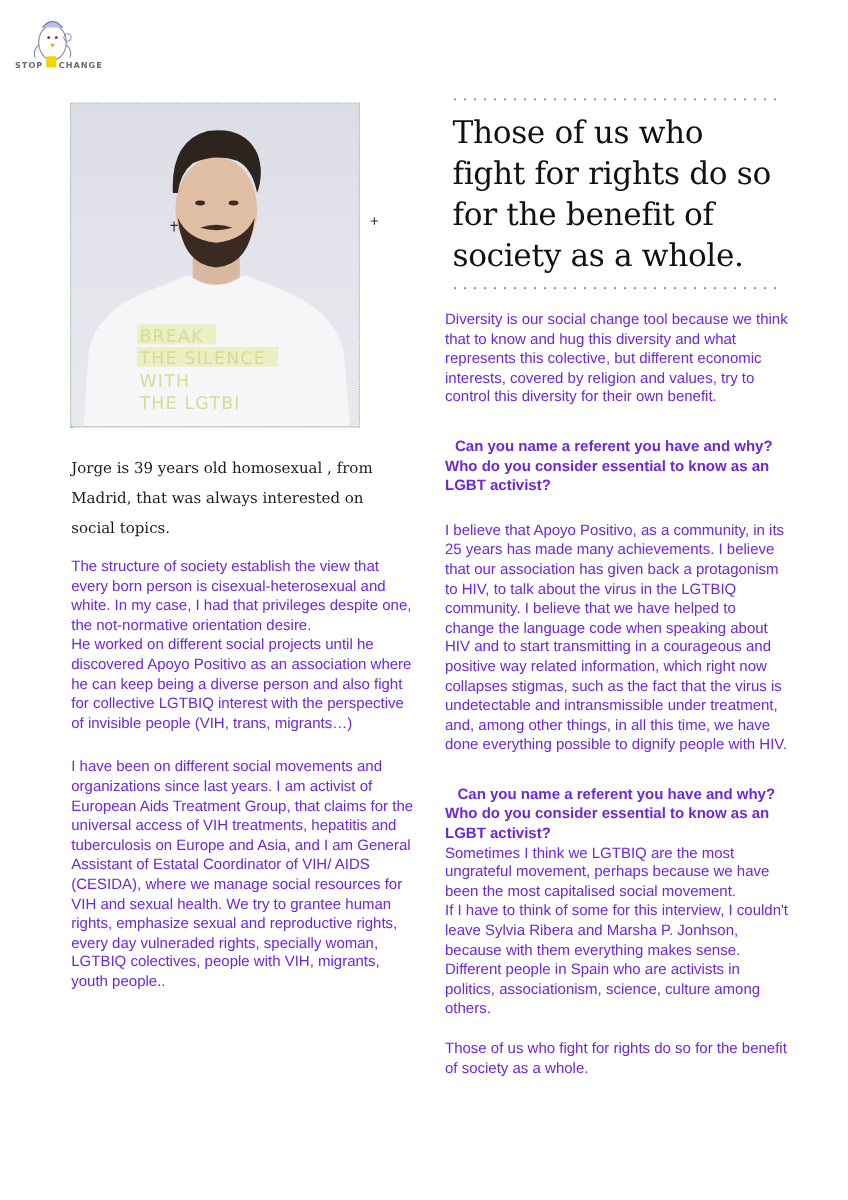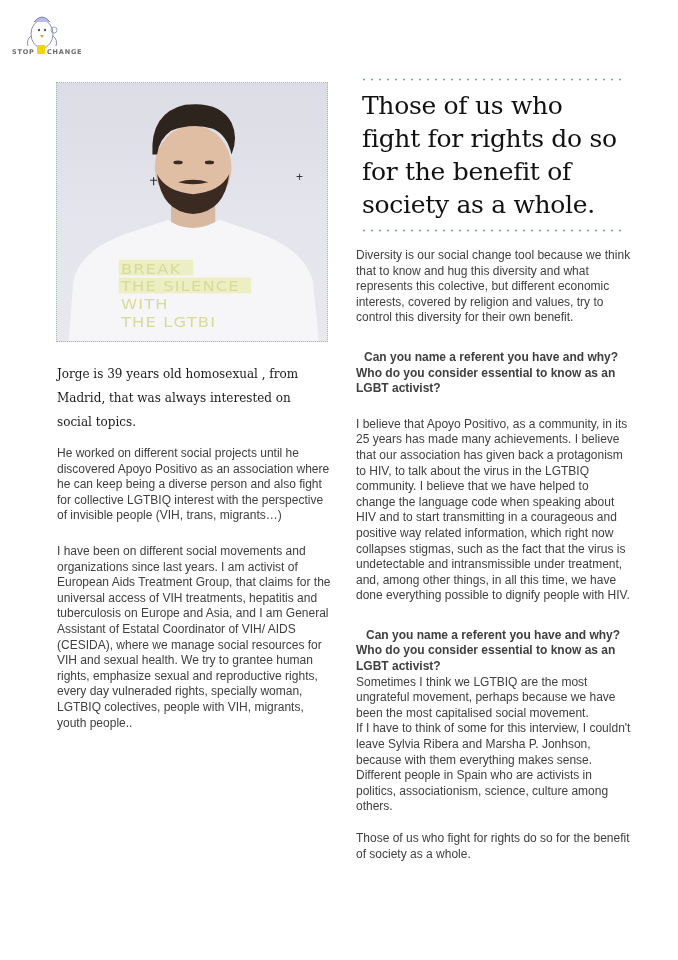--- a/index.html
+++ b/index.html
@@ -4,33 +4,33 @@
   <style>
     html, body { margin: 0; padding: 0; }
     body {
       width: 678px; height: 960px; background: #ffffff; position: relative; overflow: hidden;
       font-family: "Liberation Sans", sans-serif; color: #1a1a1a;
     }
     .logo { position: absolute; left: 10px; top: 10px; width: 80px; height: 54px; font-weight: bold; }
     .logo svg { width: 80px; height: 54px; display: block; }
 
     .photo-frame {
-      position: absolute; left: 56px; top: 82px; width: 272px; height: 260px;
+      position: absolute; left: 56px; top: 82px; width: 232px; height: 260px;
       border: 1px dotted #9cc4a8; box-sizing: border-box; overflow: hidden;
       background: linear-gradient(180deg, #dcdce6 0%, #e4e4ec 50%, #e8e8ee 100%);
     }
     .photo-frame svg { width: 100%; height: 100%; display: block; }
     .plus-mark { position: absolute; left: 296px; top: 170px; font-size: 12px; color: #333; }
 
     .caption {
       position: absolute; left: 57px; top: 362px; width: 270px;
       font-family: "DejaVu Serif", serif; font-size: 12px; line-height: 24px; color: #1a1a1a;
     }
 
-    .body-text { font-size: 12px; line-height: 15.6px; color: #404040; }
+    .body-text { font-size: 12px; line-height: 15.6px; color: #6d28d9; }
     .col-left { position: absolute; left: 57px; top: 446px; width: 275px; }
     .col-right { position: absolute; left: 356px; top: 248px; width: 275px; }
 
     .question { font-weight: bold; margin: 0; }
     .question .indent { display: inline-block; width: 8px; }
     p { margin: 0; }
 
     .pullquote-wrap { position: absolute; left: 360px; top: 78px; width: 262px; }
     .dots { height: 3px; width: 262px;
       background-image: radial-gradient(circle, #6aa89a 0.9px, transparent 1.2px);
@@ -93,20 +93,21 @@
 
 <div class="caption">Jorge is 39 years old homosexual , from Madrid, that was always interested on social topics.</div>
 
 <div class="pullquote-wrap">
   <div class="dots"></div>
   <div class="pullquote">Those of us who fight for rights do so for the benefit of society as a whole.</div>
   <div class="dots"></div>
 </div>
 
 <div class="col-left body-text">
+  <p>The structure of society establish the view that every born person is cisexual-heterosexual and white. In my case, I had that privileges despite one, the not-normative orientation desire.</p>
   <p>He worked on different social projects until he discovered Apoyo Positivo as an association where he can keep being a diverse person and also fight for collective LGTBIQ interest with the perspective of invisible people (VIH, trans, migrants…)</p>
   <p style="margin-top:20px">I have been on different social movements and organizations since last years. I am activist of European Aids Treatment Group, that claims for the universal access of VIH treatments, hepatitis and tuberculosis on Europe and Asia, and I am General Assistant of Estatal Coordinator of VIH/ AIDS (CESIDA), where we manage social resources for VIH and sexual health. We try to grantee human rights, emphasize sexual and reproductive rights, every day vulneraded rights, specially woman, LGTBIQ colectives, people with VIH, migrants, youth people..</p>
 </div>
 
 <div class="col-right body-text">
   <p>Diversity is our social change tool because we think that to know and hug this diversity and what represents this colective, but different economic interests, covered by religion and values, try to control this diversity for their own benefit.</p>
   <p class="question" style="margin-top:24px"><span class="indent"></span><span>Can you name a referent you have and why? Who do you consider essential to know as an LGBT activist?</span></p>
   <p style="margin-top:20px">I believe that Apoyo Positivo, as a community, in its 25 years has made many achievements. I believe that our association has given back a protagonism to HIV, to talk about the virus in the LGTBIQ community. I believe that we have helped to change the language code when speaking about HIV and to start transmitting in a courageous and positive way related information, which right now collapses stigmas, such as the fact that the virus is undetectable and intransmissible under treatment, and, among other things, in all this time, we have done everything possible to dignify people with HIV.</p>
   <p class="question" style="margin-top:24px"><span class="indent" style="width:10px"></span><span>Can you name a referent you have and why? Who do you consider essential to know as an LGBT activist?</span></p>
   <p style="">Sometimes I think we LGTBIQ are the most ungrateful movement, perhaps because we have been the most capitalised social movement.</p>

